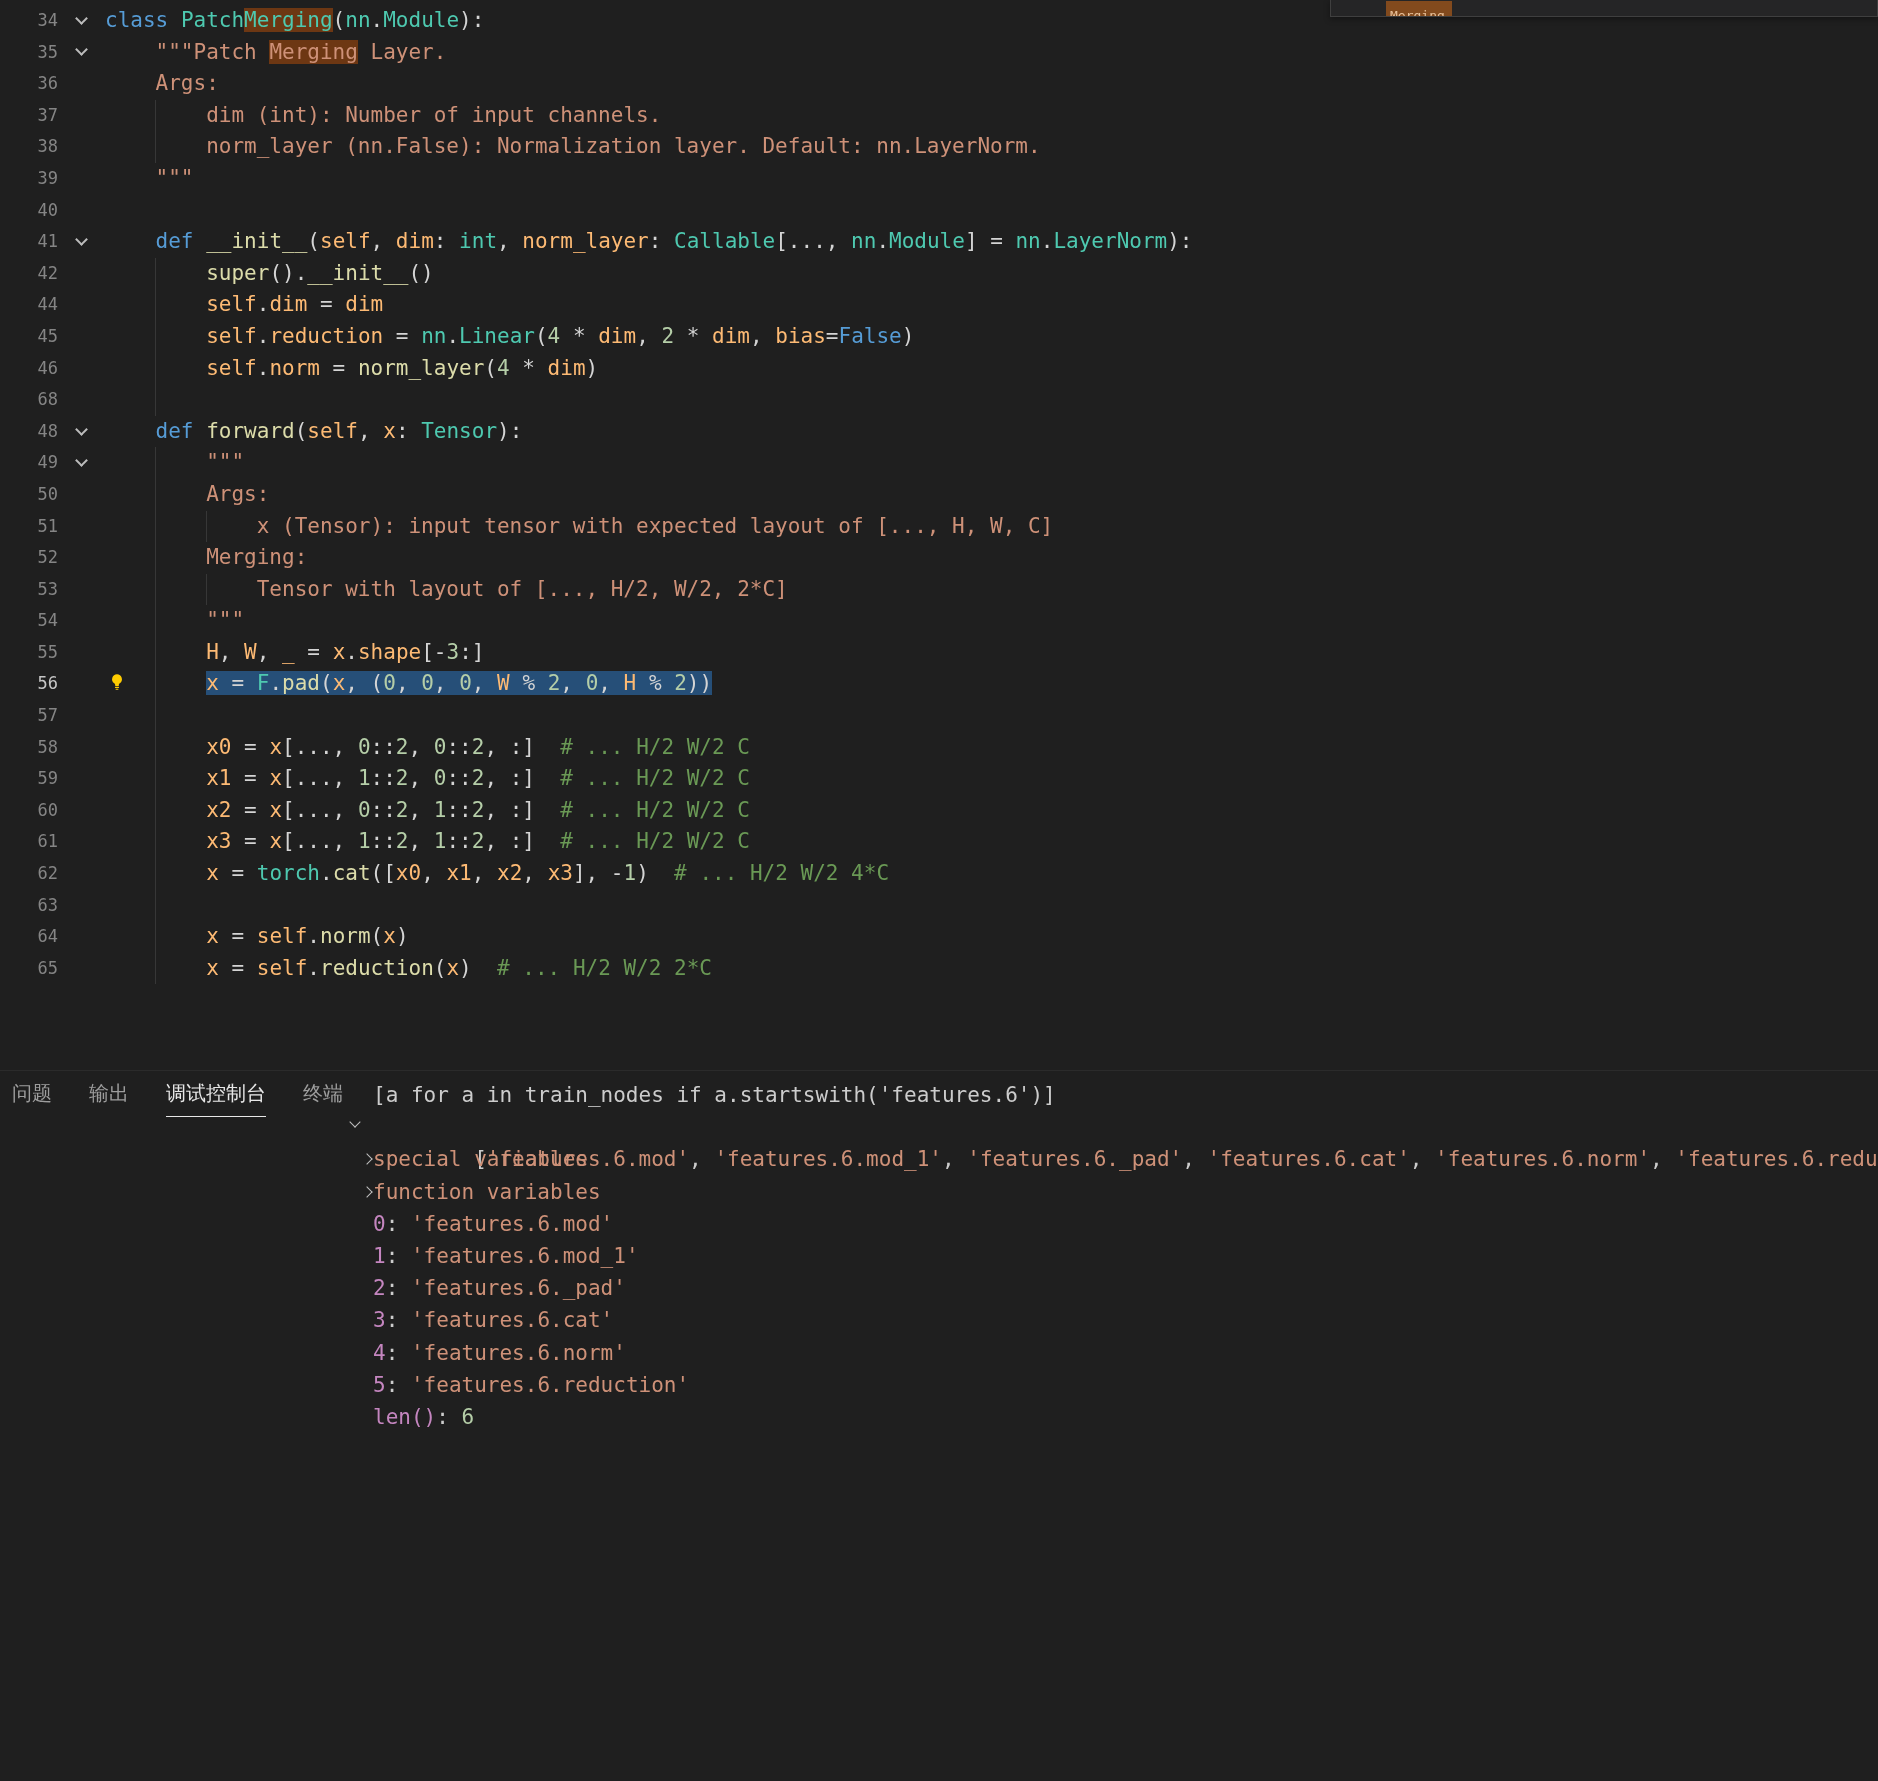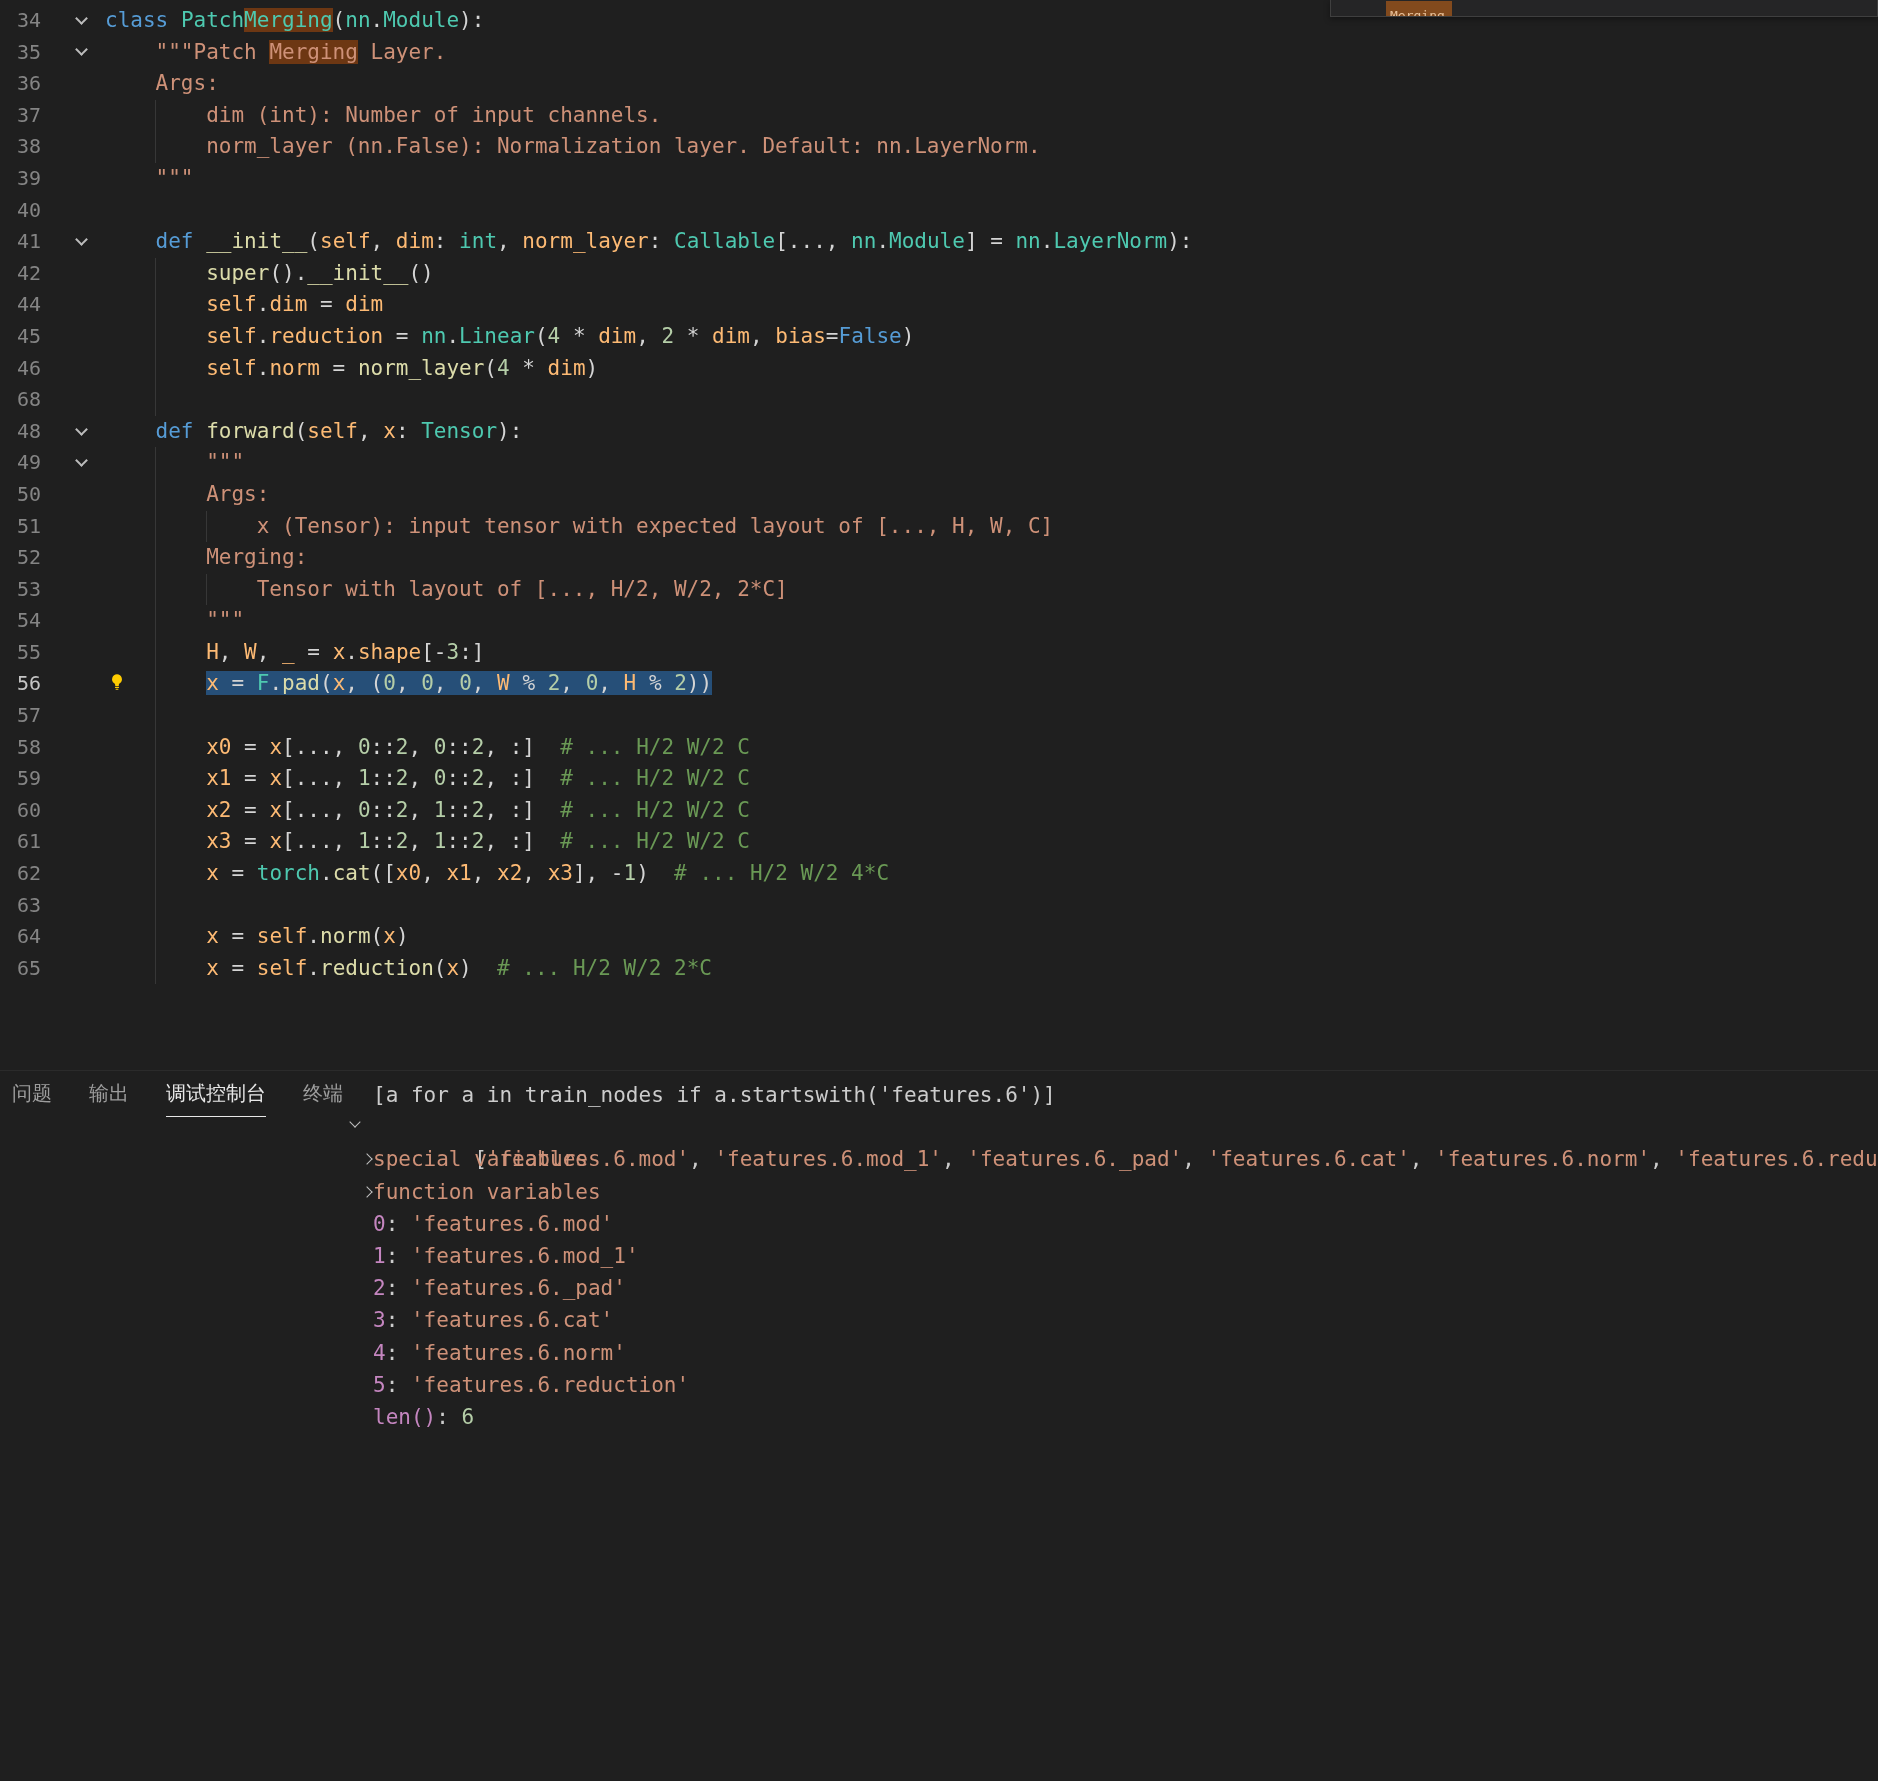--- a/index.html
+++ b/index.html
@@ -3,21 +3,21 @@
 <meta charset="utf-8">
 <style>
   *{box-sizing:border-box;margin:0;padding:0}
   html,body{width:1878px;height:1781px}
   body{background:#1f1f1f;overflow:hidden;position:relative;font-family:"DejaVu Sans Mono",monospace}
   .app{position:absolute;inset:0;display:flex;flex-direction:column}
 
   
   .editor{height:1070px;flex:none;position:relative;overflow:hidden;padding-top:5px}
   .line{height:31.6px;line-height:31.6px;font-size:21px;display:flex;position:relative;white-space:pre}
-  .ln{width:58px;flex:none;text-align:center;color:#858585;font-size:20px}
+  .ln{width:58px;flex:none;text-align:right;color:#858585;font-size:17px}
   .line.active .ln{color:#c6c6c6}
   .fold-slot{width:47px;flex:none;display:flex;align-items:center;justify-content:center}
   .code{flex:none;position:relative;display:inline-block;height:100%;white-space:pre;color:#d4d4d4}
   .guide{position:absolute;top:0;height:100%;width:1px;background:#373737}
   .tk-kw{color:#569cd6}.tk-ctl{color:#c586c0}.tk-cls{color:#4ec9b0}.tk-fn{color:#dcdcaa}
   .tk-var{color:#fdba74}.tk-str{color:#ce9178}.tk-num{color:#b5cea8}.tk-com{color:#6a9955}
   .tk-pl,.tk-ws{color:#d4d4d4}
   .sel{background:#264f78}
   .hl{background:#6d3713}
   .chev{display:inline-block;width:9px;height:9px;border-right:2px solid #bcbcbc;border-bottom:2px solid #bcbcbc}

